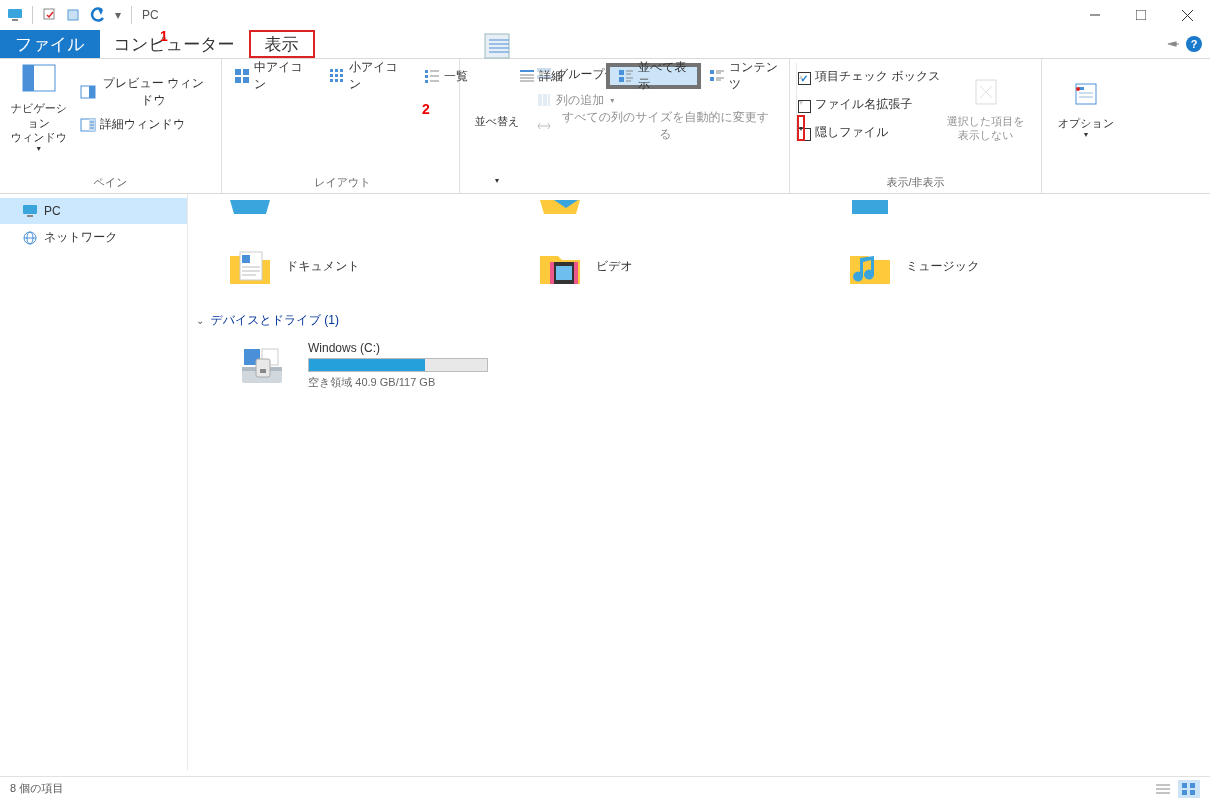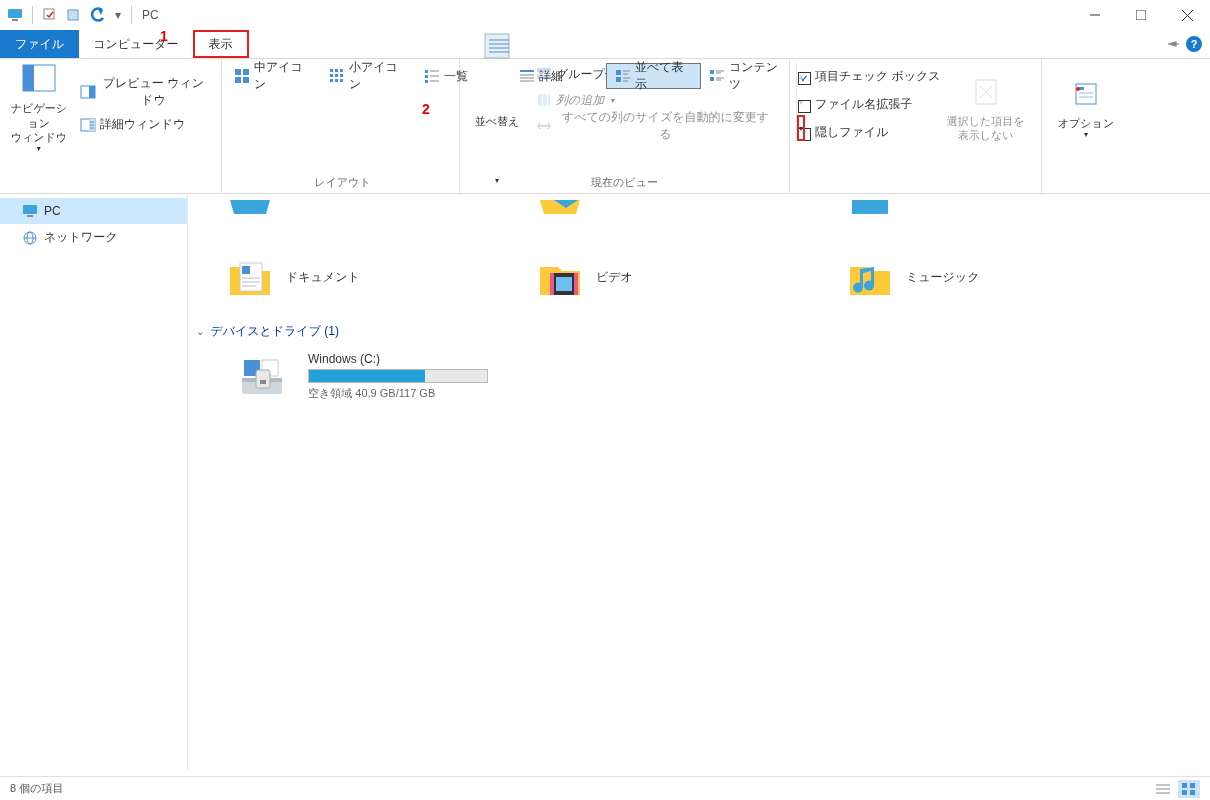--- a/index.html
+++ b/index.html
@@ -9,21 +9,21 @@
 .titlebar { height: 30px; display: flex; align-items: center; padding: 0 0 0 4px; }
 .titlebar .qat { display: flex; align-items: center; gap: 2px; }
 .qat-item { width: 22px; height: 22px; display: flex; align-items: center; justify-content: center; cursor: pointer; }
 .sep { width: 1px; height: 18px; background: #ccc; margin: 0 4px; }
 .titlebar .title { margin-left: 6px; font-size: 12px; color: #555; }
 .win-controls { margin-left: auto; display: flex; }
 .win-btn { width: 46px; height: 30px; display: flex; align-items: center; justify-content: center; cursor: pointer; }
 
 
 .tabs { height: 28px; display: flex; align-items: stretch; position: relative; }
-.tab { padding: 0 14px; display: flex; align-items: center; font-size: 12px; cursor: pointer; position: relative; }
+.tab { padding: 0 14px; display: flex; align-items: center; font-size: 17px; cursor: pointer; position: relative; }
 .tab.file { background: #1979ca; color: #fff; padding: 0 15px; }
 .tab.active { border: 2px solid #d22; }
 .marker { position: absolute; font-weight: bold; color: #e00; font-size: 14px; }
 .tabright { margin-left: auto; display: flex; align-items: center; gap: 6px; padding-right: 8px; }
 .help-icon { width: 16px; height: 16px; border-radius: 50%; background: #1979ca; color: #fff; display: flex; align-items: center; justify-content: center; font-size: 11px; font-weight: bold; }
 
 
 .ribbon { height: 136px; border-top: 1px solid #dadada; border-bottom: 1px solid #dadada; background: #fff; display: flex; }
 .group { border-right: 1px solid #e1e1e1; padding: 4px 8px 2px 8px; display: flex; flex-direction: column; }
 .group-body { flex: 1; display: flex; align-items: flex-start; }
@@ -34,38 +34,38 @@
 
 .small-btn { display: flex; align-items: center; height: 22px; padding: 1px 6px; font-size: 12px; cursor: pointer; gap: 4px; text-align: center; }
 .small-btn .icon { width: 16px; height: 16px; display: flex; align-items: center; justify-content: center; }
 
 .pane-stack { display: flex; flex-direction: column; gap: 11px; margin-left: 4px; justify-content: center; height: 90px;}
 
 .layout-grid { display: flex; flex-direction: row; align-items: stretch; position: relative; }
 .layout-row { display: flex; gap: 0; }
 .layout-btn { display: flex; align-items: center; height: 26px; padding: 2px 8px; font-size: 12px; cursor: pointer; gap: 4px; min-width: 95px;}
 .layout-btn .icon { width: 16px; height: 16px; display: flex; align-items: center; justify-content: center; }
-.layout-btn.selected { background: #cce4f7; border: 1px solid #737373; }
+.layout-btn.selected { background: #cce4f7; border: 4px solid #737373; }
 .layout-more { width: 14px; display: flex; flex-direction: column; justify-content: center; border-left: 1px solid #e8e8e8; height: 78px; }
 .layout-more-btn { height: 26px; display: flex; align-items: center; justify-content: center; font-size: 8px; cursor: pointer; }
 .layout-more-btn.red { border: 2px solid #d22; }
 
 .check-row { display: flex; align-items: flex-end; gap: 4px; height: 22px; font-size: 12px; cursor: pointer; }
 .checkbox { width: 13px; height: 13px; border: 1px solid #333; display: flex; align-items: center; justify-content: center; }
 .checkbox.checked::after { content: "✓"; font-size: 10px; color: #1979ca; font-weight: bold; }
 
 
 .main { display: flex; height: 576px; }
 .nav { width: 188px; border-right: 1px solid #e8e8e8; padding-top: 4px; }
 .nav-item { display: flex; align-items: center; gap: 6px; padding: 5px 10px 5px 22px; font-size: 12px; cursor: pointer; }
 .nav-item.selected { background: #cce8ff; }
 .nav-icon { width: 16px; height: 16px; display: flex; align-items: center; justify-content: center; }
 
 .content { flex: 1; padding: 0 18px 10px 8px; overflow: auto; }
-.folder-grid { display: flex; flex-wrap: wrap; gap: 31px 0; padding-top: 4px; }
+.folder-grid { display: flex; flex-wrap: wrap; gap: 20px 0; padding-top: 4px; }
 .folder-grid .folder-item { width: 310px; display: flex; align-items: center; gap: 12px; cursor: pointer; padding: 4px 0; }
 .folder-icon { width: 48px; height: 48px; display: flex; align-items: center; justify-content: center; }
 .folder-label { font-size: 12px; }
 
 .section-header { display: flex; align-items: center; gap: 6px; margin: 18px 0 10px 0; font-size: 12px; color: #003399; cursor: pointer; }
 .chev { font-size: 10px; color: #666; }
 
 .drive { display: flex; gap: 20px; margin-left: 40px; align-items: center; }
 .drive-icon { width: 52px; height: 52px; display: flex; align-items: center; justify-content: center; }
 .drive-info { display: flex; flex-direction: column; gap: 3px; }
@@ -179,20 +179,21 @@
                 <rect x="9" y="2" width="6" height="12" fill="#cde"></rect>
                 <line x1="10" y1="5" x2="14" y2="5" stroke="#4a90d9"></line>
                 <line x1="10" y1="8" x2="14" y2="8" stroke="#4a90d9"></line>
                 <line x1="10" y1="11" x2="14" y2="11" stroke="#4a90d9"></line>
               </svg>
             </span>
           <span>詳細ウィンドウ</span>
         </div>
       </div>
     </div>
+    <div class="group-title">ペイン</div>
   </div>
 
   <div class="group" style="width:238px;padding-left:4px;padding-right:0;">
     <div class="group-body" style="position:relative;">
       <div class="layout-grid">
         <div class="layout-row">
           <div class="layout-btn">
               <span class="icon">
                 <svg width="16" height="16">
                   <rect x="1" y="1" width="6" height="6" fill="#4a90d9"></rect>
@@ -304,42 +305,41 @@
         <div class="small-btn">
           <span class="icon">
               <svg width="16" height="16">
                 <rect x="1" y="2" width="14" height="4" fill="#cde"></rect>
                 <rect x="1" y="9" width="14" height="4" fill="#cde"></rect>
               </svg>
             </span>
           <span>グループ化</span>
           <span style="font-size:8px;margin-left:2px;">▾</span>
         </div>
-        <div class="small-btn" style="opacity:0.55;font-style:italic;">
+        <div class="small-btn" style="opacity:0.55;">
           <span class="icon">
               <svg width="16" height="16">
                 <rect x="2" y="2" width="4" height="12" fill="#cde"></rect>
                 <rect x="7" y="2" width="4" height="12" fill="#cde"></rect>
                 <rect x="12" y="2" width="2" height="12" fill="#cde"></rect>
               </svg>
             </span>
           <span>列の追加</span>
           <span style="font-size:8px;margin-left:2px;">▾</span>
         </div>
         <div class="small-btn" style="opacity:0.55;">
           <span class="icon">
               <svg width="16" height="16">
                 <path d="M2 8h12 M4 5l-2 3 2 3 M12 5l2 3-2 3" stroke="#888" fill="none"></path>
               </svg>
             </span>
           <span>すべての列のサイズを自動的に変更する</span>
         </div>
       </div>
     </div>
-    <div class="group-title">現在のビュー</div>
   </div>
 
   <div class="group" style="width:252px;">
     <div class="group-body">
       <div class="pane-stack" style="height:auto;gap:6px;margin-left:0;">
         <div class="check-row">
           <span class="checkbox checked"></span>
           <span>項目チェック ボックス</span>
         </div>
         <div class="check-row">
@@ -355,20 +355,21 @@
         <div class="icon">
             <svg width="32" height="32">
               <rect x="6" y="4" width="20" height="24" fill="#fff" stroke="#bbb"></rect>
               <path d="M10 10l12 12 M22 10l-12 12" stroke="#ccc"></path>
             </svg>
           </div>
         <span style="white-space:pre-line;">選択した項目を
 表示しない</span>
       </div>
     </div>
+    <div class="group-title">表示/非表示</div>
   </div>
 
   <div class="group" style="border-right:none;width:88px;">
     <div class="group-body" style="justify-content:center;">
       <div class="big-btn" style="width:70px;">
         <div class="icon">
             <svg width="32" height="32">
               <rect x="6" y="6" width="20" height="20" fill="#fff" stroke="#4a90d9"></rect>
               <rect x="9" y="9" width="5" height="3" fill="#4a90d9"></rect>
               <rect x="9" y="14" width="14" height="2" fill="#cde"></rect>

